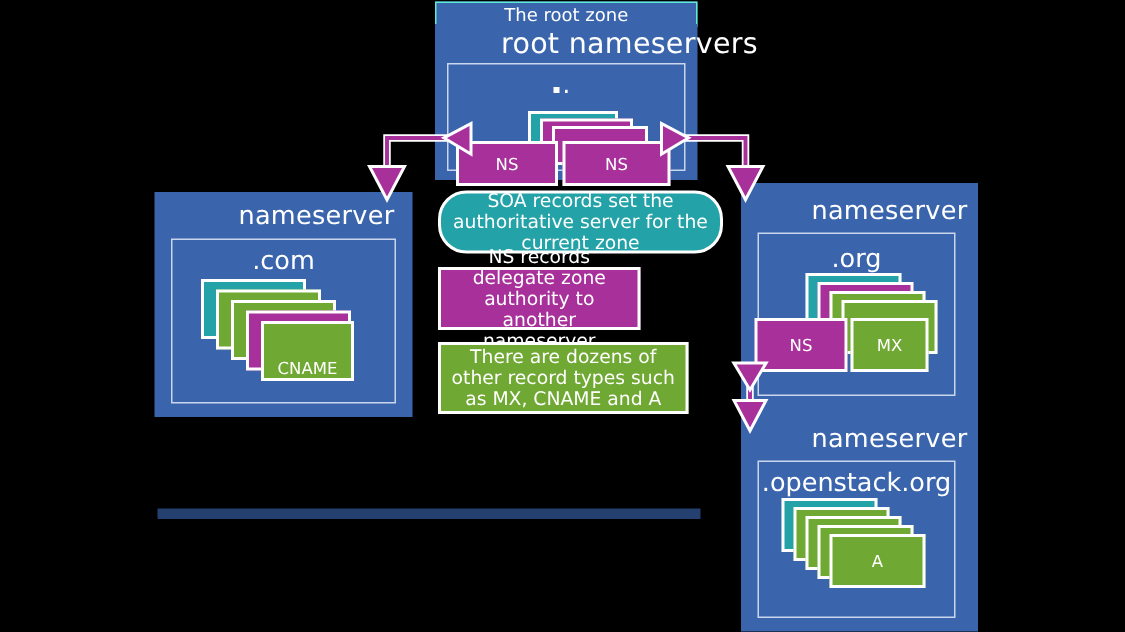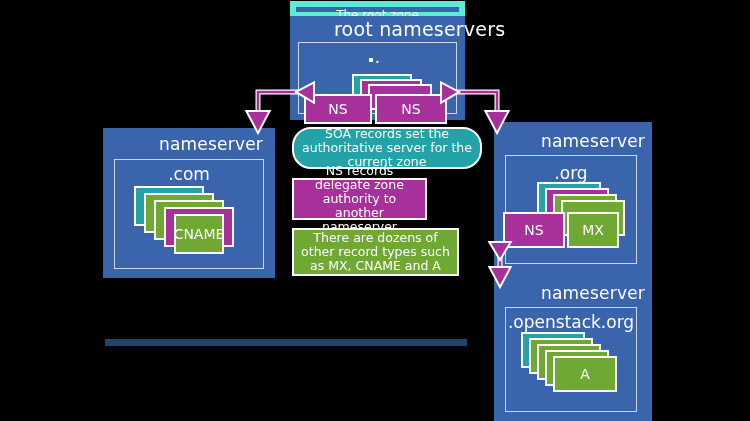--- a/index.html
+++ b/index.html
@@ -12,35 +12,35 @@
   .zonebox .zlabel{
       position:absolute;left:0;right:0;text-align:center;color:#ffffff;
       font-size:17px;letter-spacing:.2px;white-space:nowrap;padding-left:44px;}
   .inner{position:absolute;border:1px solid #c9d6ec;box-sizing:border-box;}
   .inner .ilabel{position:absolute;left:0;right:0;text-align:center;color:#fff;
       font-size:17px;white-space:nowrap;}
 
   
   .card{position:absolute;border:2px solid #ffffff;box-sizing:border-box;
         display:flex;align-items:center;justify-content:center;
-        color:#ffffff;font-size:14px;}
+        color:#ffffff;font-size:11px;}
   .c-teal{background:#23a2a8;}
   .c-green{background:#6fa832;}
   .c-mag{background:#a8309b;}
 
   
   .legend{position:absolute;box-sizing:border-box;border:2px solid #ffffff;
           display:flex;align-items:center;justify-content:center;
           text-align:center;color:#ffffff;font-size:12.5px;line-height:1.12;
           padding:2px 4px;}
 
   
   #arrows{position:absolute;left:0;top:0;width:750px;height:421px;}
 
-  .rootzone-tab{position:absolute;background:#3a65ac;border:6px solid #5eead4;
+  .rootzone-tab{position:absolute;background:#3a65ac;border:1px solid #5eead4;
       box-sizing:border-box;color:#fff;font-size:12px;text-align:center;
       line-height:16px;}
 
   .dot{position:absolute;width:4px;height:4px;background:#ffffff;}
 
   .bottom-bar{position:absolute;background:#23406e;}
   .right-edge{position:absolute;background:#3a65ac;}
 </style>
 </head>
 <body>
@@ -73,21 +73,21 @@
   <div class="zonebox" style="left:103px;top:128px;width:172px;height:150px;">
     <div class="zlabel" style="top:6px;">nameserver</div>
     <div class="inner" style="left:11px;top:31px;width:150px;height:110px;">
       <div class="ilabel" style="top:4px;">.com</div>
     </div>
 
     <div class="card c-teal" style="left:31px;top:58px;width:70px;height:40px;"></div>
     <div class="card c-green" style="left:41px;top:65px;width:70px;height:40px;"></div>
     <div class="card c-green" style="left:51px;top:72px;width:70px;height:40px;"></div>
     <div class="card c-mag" style="left:61px;top:79px;width:70px;height:40px;"></div>
-    <div class="card c-green" style="left:71px;top:86px;width:50px;height:40px;">
+    <div class="card c-green" style="left:71px;top:86px;width:62px;height:40px;align-items:flex-end;">
       <span>CNAME</span>
     </div>
   </div>
 
   <div class="legend c-teal" style="left:292px;top:127px;width:190px;height:42px;border-radius:19px;">
     <span>SOA records set the authoritative server for the current zone</span>
   </div>
   <div class="legend c-mag" style="left:292px;top:178px;width:135px;height:42px;">
     <span>NS records delegate zone authority to another nameserver</span>
   </div>

